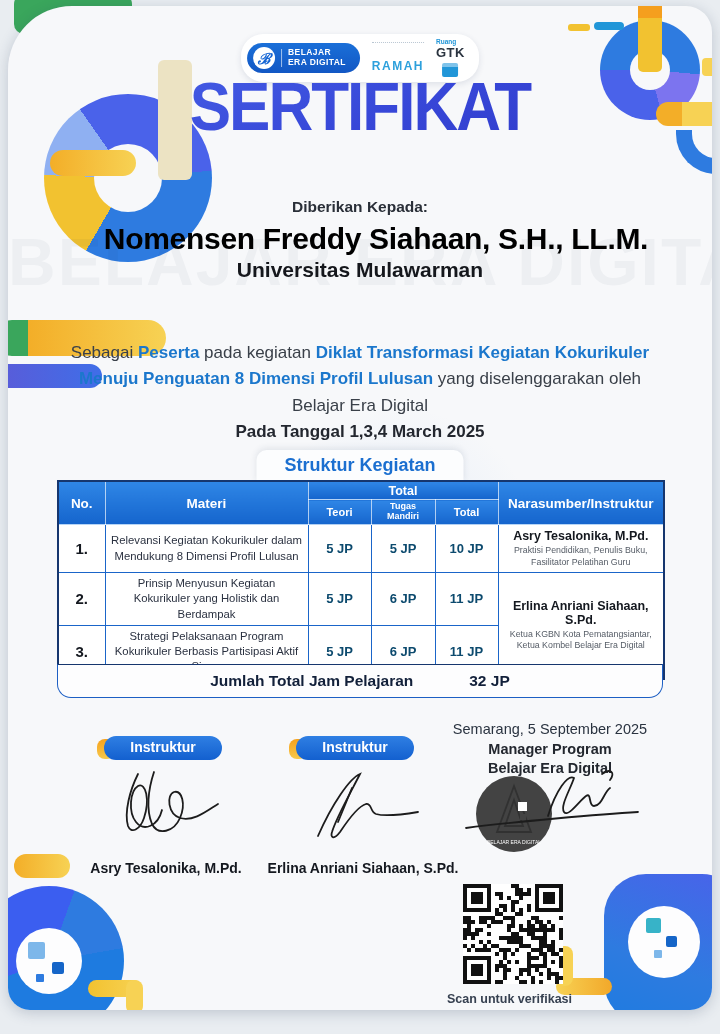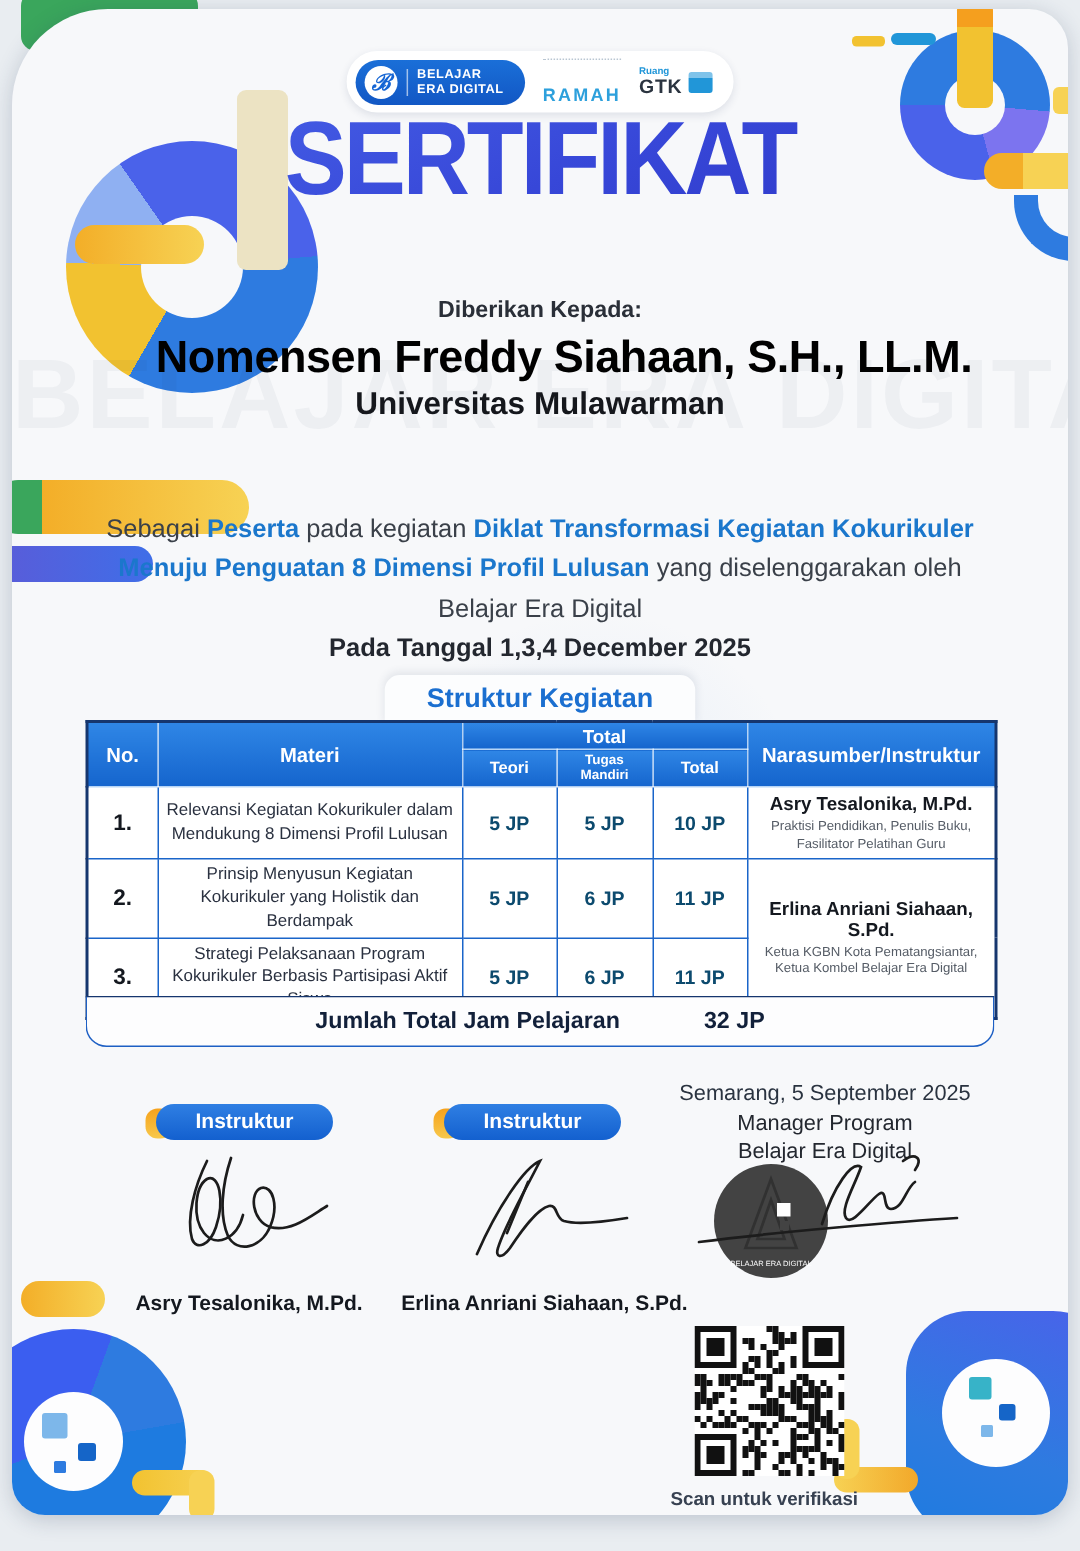--- a/index.html
+++ b/index.html
@@ -60,21 +60,21 @@
 
   .logobar{position:absolute;top:28px;left:50%;transform:translateX(-50%);display:flex;align-items:center;gap:12px;
     background:#fff;border-radius:22px;padding:5px 14px 5px 6px;box-shadow:0 2px 6px rgba(30,50,90,.12);}
   .bed-pill{display:flex;align-items:center;gap:6px;background:linear-gradient(180deg,#1a6fd8,#1257c4);
     border-radius:18px;padding:4px 14px 4px 6px;}
   .bed-mark{width:22px;height:22px;background:#fff;border-radius:50%;color:#1565d4;font-family:"Liberation Serif",serif;
     font-style:italic;font-weight:700;font-size:15px;display:flex;align-items:center;justify-content:center;}
   .bed-divider{width:1px;height:18px;background:rgba(255,255,255,.6);}
   .bed-text{display:flex;flex-direction:column;line-height:1.1;color:#fff;font-weight:700;font-size:8.5px;letter-spacing:.4px;}
   .ramah{color:#2da0dc;font-weight:700;font-size:12px;letter-spacing:1.5px;border-top:1px dotted #b9c6d2;padding-top:16px;}
-  .gtk{display:flex;align-items:center;gap:4px;}
+  .gtk{display:flex;align-items:center;gap:4px;flex-direction:column;}
   .gtk-text{display:flex;flex-direction:column;line-height:1;}
   .gtk-top{font-size:6.5px;color:#2196d8;font-weight:700;}
   .gtk-main{font-size:13px;color:#2b3440;font-weight:700;letter-spacing:.5px;}
   .gtk-box{width:16px;height:14px;background:linear-gradient(180deg,#7fc3ea 0 4px,#2196d8 4px);border-radius:2px;}
 
   .title{position:absolute;top:66px;left:0;width:100%;margin:0;text-align:center;
     font-size:62px;font-weight:700;letter-spacing:-2px;line-height:1;transform:scaleY(1.12);transform-origin:top;
     background:linear-gradient(160deg,#4a66ea 0%,#3747d8 55%,#2c35c4 100%);
     -webkit-background-clip:text;background-clip:text;-webkit-text-fill-color:transparent;color:#3646d6;}
   .cert-no{position:absolute;top:152px;left:50%;transform:translateX(-50%);
@@ -114,21 +114,21 @@
   .tbl tr.r1{height:48px;} .tbl tr.r2{height:46px;} .tbl tr.r3{height:50px;}
 
   .total-row{position:absolute;top:658px;left:49px;width:606px;height:34px;box-sizing:border-box;
     background:#fdfdfe;border:1.6px solid #1d5fc4;border-top:1px solid #16366e;border-radius:0 0 14px 14px;
     display:flex;align-items:center;justify-content:center;gap:56px;}
   .total-label{font-size:15.5px;font-weight:700;color:#12203a;}
   .total-value{font-size:15.5px;font-weight:700;color:#12203a;}
 
   .right-block{position:absolute;top:714px;left:430px;width:224px;text-align:center;line-height:1.35;}
   .rb-date{font-size:14.5px;color:#2a3340;}
-  .rb-role{font-size:14.5px;font-weight:400;color:#23272f;}
+  .rb-role{font-size:14.5px;font-weight:700;color:#23272f;}
 
   .badge{position:absolute;top:730px;background:linear-gradient(180deg,#2f7fe3,#1360cf);color:#fff;
     border-radius:13px;padding:3px 0 5px;width:118px;text-align:center;font-size:14px;font-weight:700;}
   .badge::before{content:'';position:absolute;left:-7px;top:3px;width:18px;height:20px;
     background:linear-gradient(180deg,#f6a21c,#f7c84b);border-radius:8px;z-index:-1;}
   .badge.b1{left:96px;} .badge.b2{left:288px;}
 
   .sig{position:absolute;}
   .sig svg path{fill:none;stroke:#1c1c1c;stroke-width:1.8;stroke-linecap:round;}
   .sig1{left:92px;top:754px;}
@@ -209,21 +209,21 @@
       <div class="given">Diberikan Kepada:</div>
       <div class="name">Nomensen Freddy Siahaan, S.H., LL.M.</div>
       <div class="inst">Universitas Mulawarman</div>
 
       <p class="desc">
         <span>Sebagai</span>
         <span class="b">Peserta</span>
         <span>pada kegiatan</span>
         <span class="b">Diklat Transformasi Kegiatan Kokurikuler Menuju Penguatan 8 Dimensi Profil Lulusan</span>
         <span>yang diselenggarakan oleh Belajar Era Digital</span>
-        <span class="date">Pada Tanggal 1,3,4 December 2025</span>
+        <span class="date">Pada Tanggal 1,3,4 March 2025</span>
       </p>
 
       <div class="struktur-tab">Struktur Kegiatan</div>
 
       <table class="tbl">
         <colgroup>
             <col class="c1">
             <col class="c2">
             <col class="c3">
             <col class="c4">

